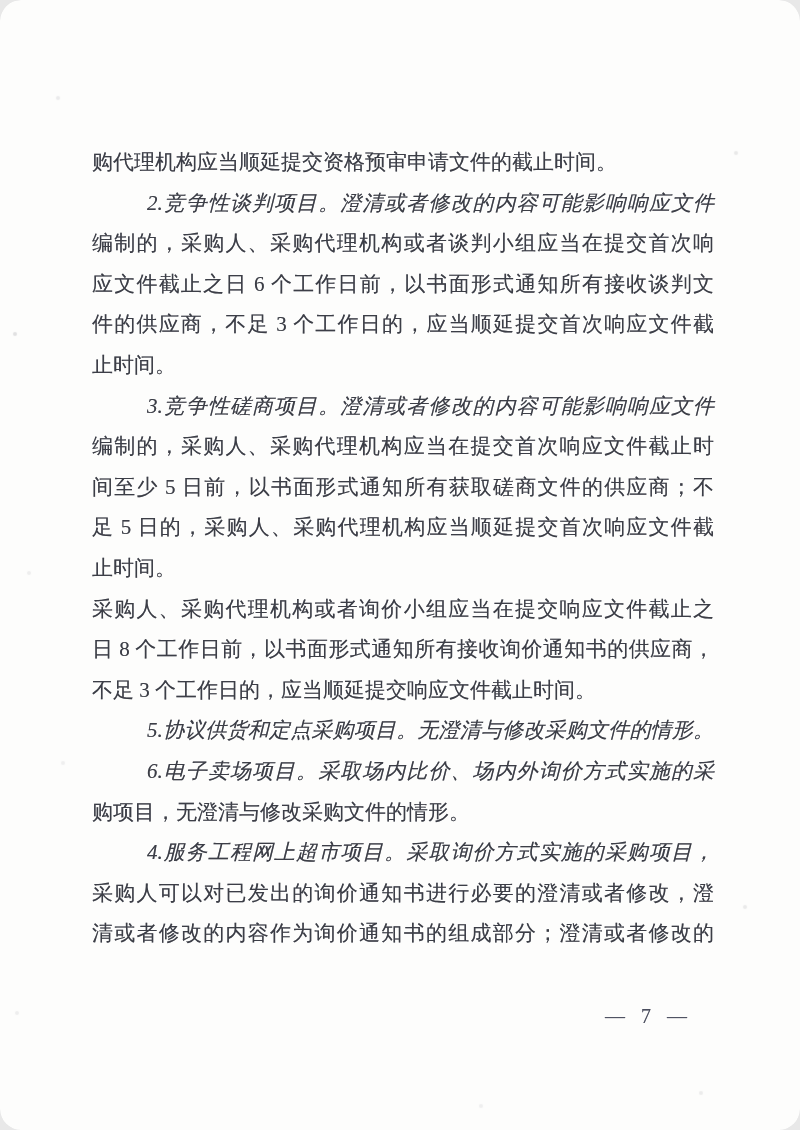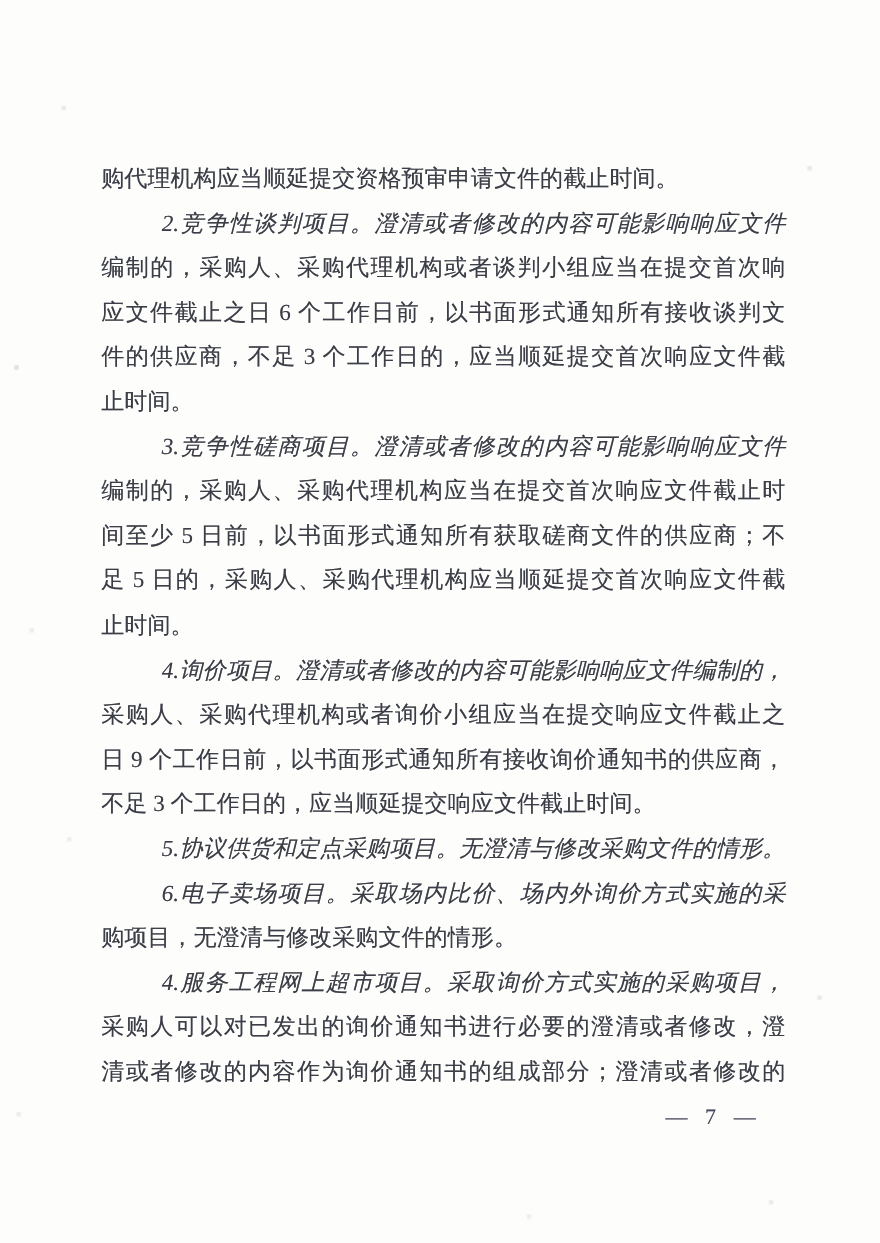--- a/index.html
+++ b/index.html
@@ -1,20 +1,20 @@
 <!DOCTYPE html>
 <html style="--ink: #3c3e47; --paper: #fdfdfc; --footer-ink: #4b4e5e;"><head>
 <meta charset="utf-8">
 <style>
   :root {
     --ink: #3c3e47;
     --paper: #fdfdfc;
     --footer-ink: #4b4e5e;
   }
-  * { margin: 0; padding: 0; box-sizing: border-box; }
+  * { margin: 0; padding: 0; box-sizing: border-box; border-radius: 21px; }
   html, body { background: #e8e8e8; }
   body {
     font-family: "Liberation Serif", "DejaVu Serif", serif;
   }
   .page {
     position: relative;
     width: 800px;
     height: 1130px;
     background: var(--paper);
     overflow: hidden;
@@ -83,23 +83,22 @@
       <div class="line indent justify">2.竞争性谈判项目。澄清或者修改的内容可能影响响应文件</div>
       <div class="line justify">编制的，采购人、采购代理机构或者谈判小组应当在提交首次响</div>
       <div class="line justify">应文件截止之日 6 个工作日前，以书面形式通知所有接收谈判文</div>
       <div class="line justify">件的供应商，不足 3 个工作日的，应当顺延提交首次响应文件截</div>
       <div class="line">止时间。</div>
       <div class="line indent justify">3.竞争性磋商项目。澄清或者修改的内容可能影响响应文件</div>
       <div class="line justify">编制的，采购人、采购代理机构应当在提交首次响应文件截止时</div>
       <div class="line justify">间至少 5 日前，以书面形式通知所有获取磋商文件的供应商；不</div>
       <div class="line justify">足 5 日的，采购人、采购代理机构应当顺延提交首次响应文件截</div>
       <div class="line">止时间。</div>
-      <div class="line indent justify">4.询价项目。澄清或者修改的内容可能影响响应文件编制的，</div>
       <div class="line justify">采购人、采购代理机构或者询价小组应当在提交响应文件截止之</div>
-      <div class="line justify">日 9 个工作日前，以书面形式通知所有接收询价通知书的供应商，</div>
+      <div class="line justify">日 8 个工作日前，以书面形式通知所有接收询价通知书的供应商，</div>
       <div class="line">不足 3 个工作日的，应当顺延提交响应文件截止时间。</div>
       <div class="line indent justify">5.协议供货和定点采购项目。无澄清与修改采购文件的情形。</div>
       <div class="line indent justify">6.电子卖场项目。采取场内比价、场内外询价方式实施的采</div>
       <div class="line">购项目，无澄清与修改采购文件的情形。</div>
       <div class="line indent justify">4.服务工程网上超市项目。采取询价方式实施的采购项目，</div>
       <div class="line justify">采购人可以对已发出的询价通知书进行必要的澄清或者修改，澄</div>
       <div class="line justify">清或者修改的内容作为询价通知书的组成部分；澄清或者修改的</div>
     </div>
 
   <div class="page-footer">— 7 —</div>

